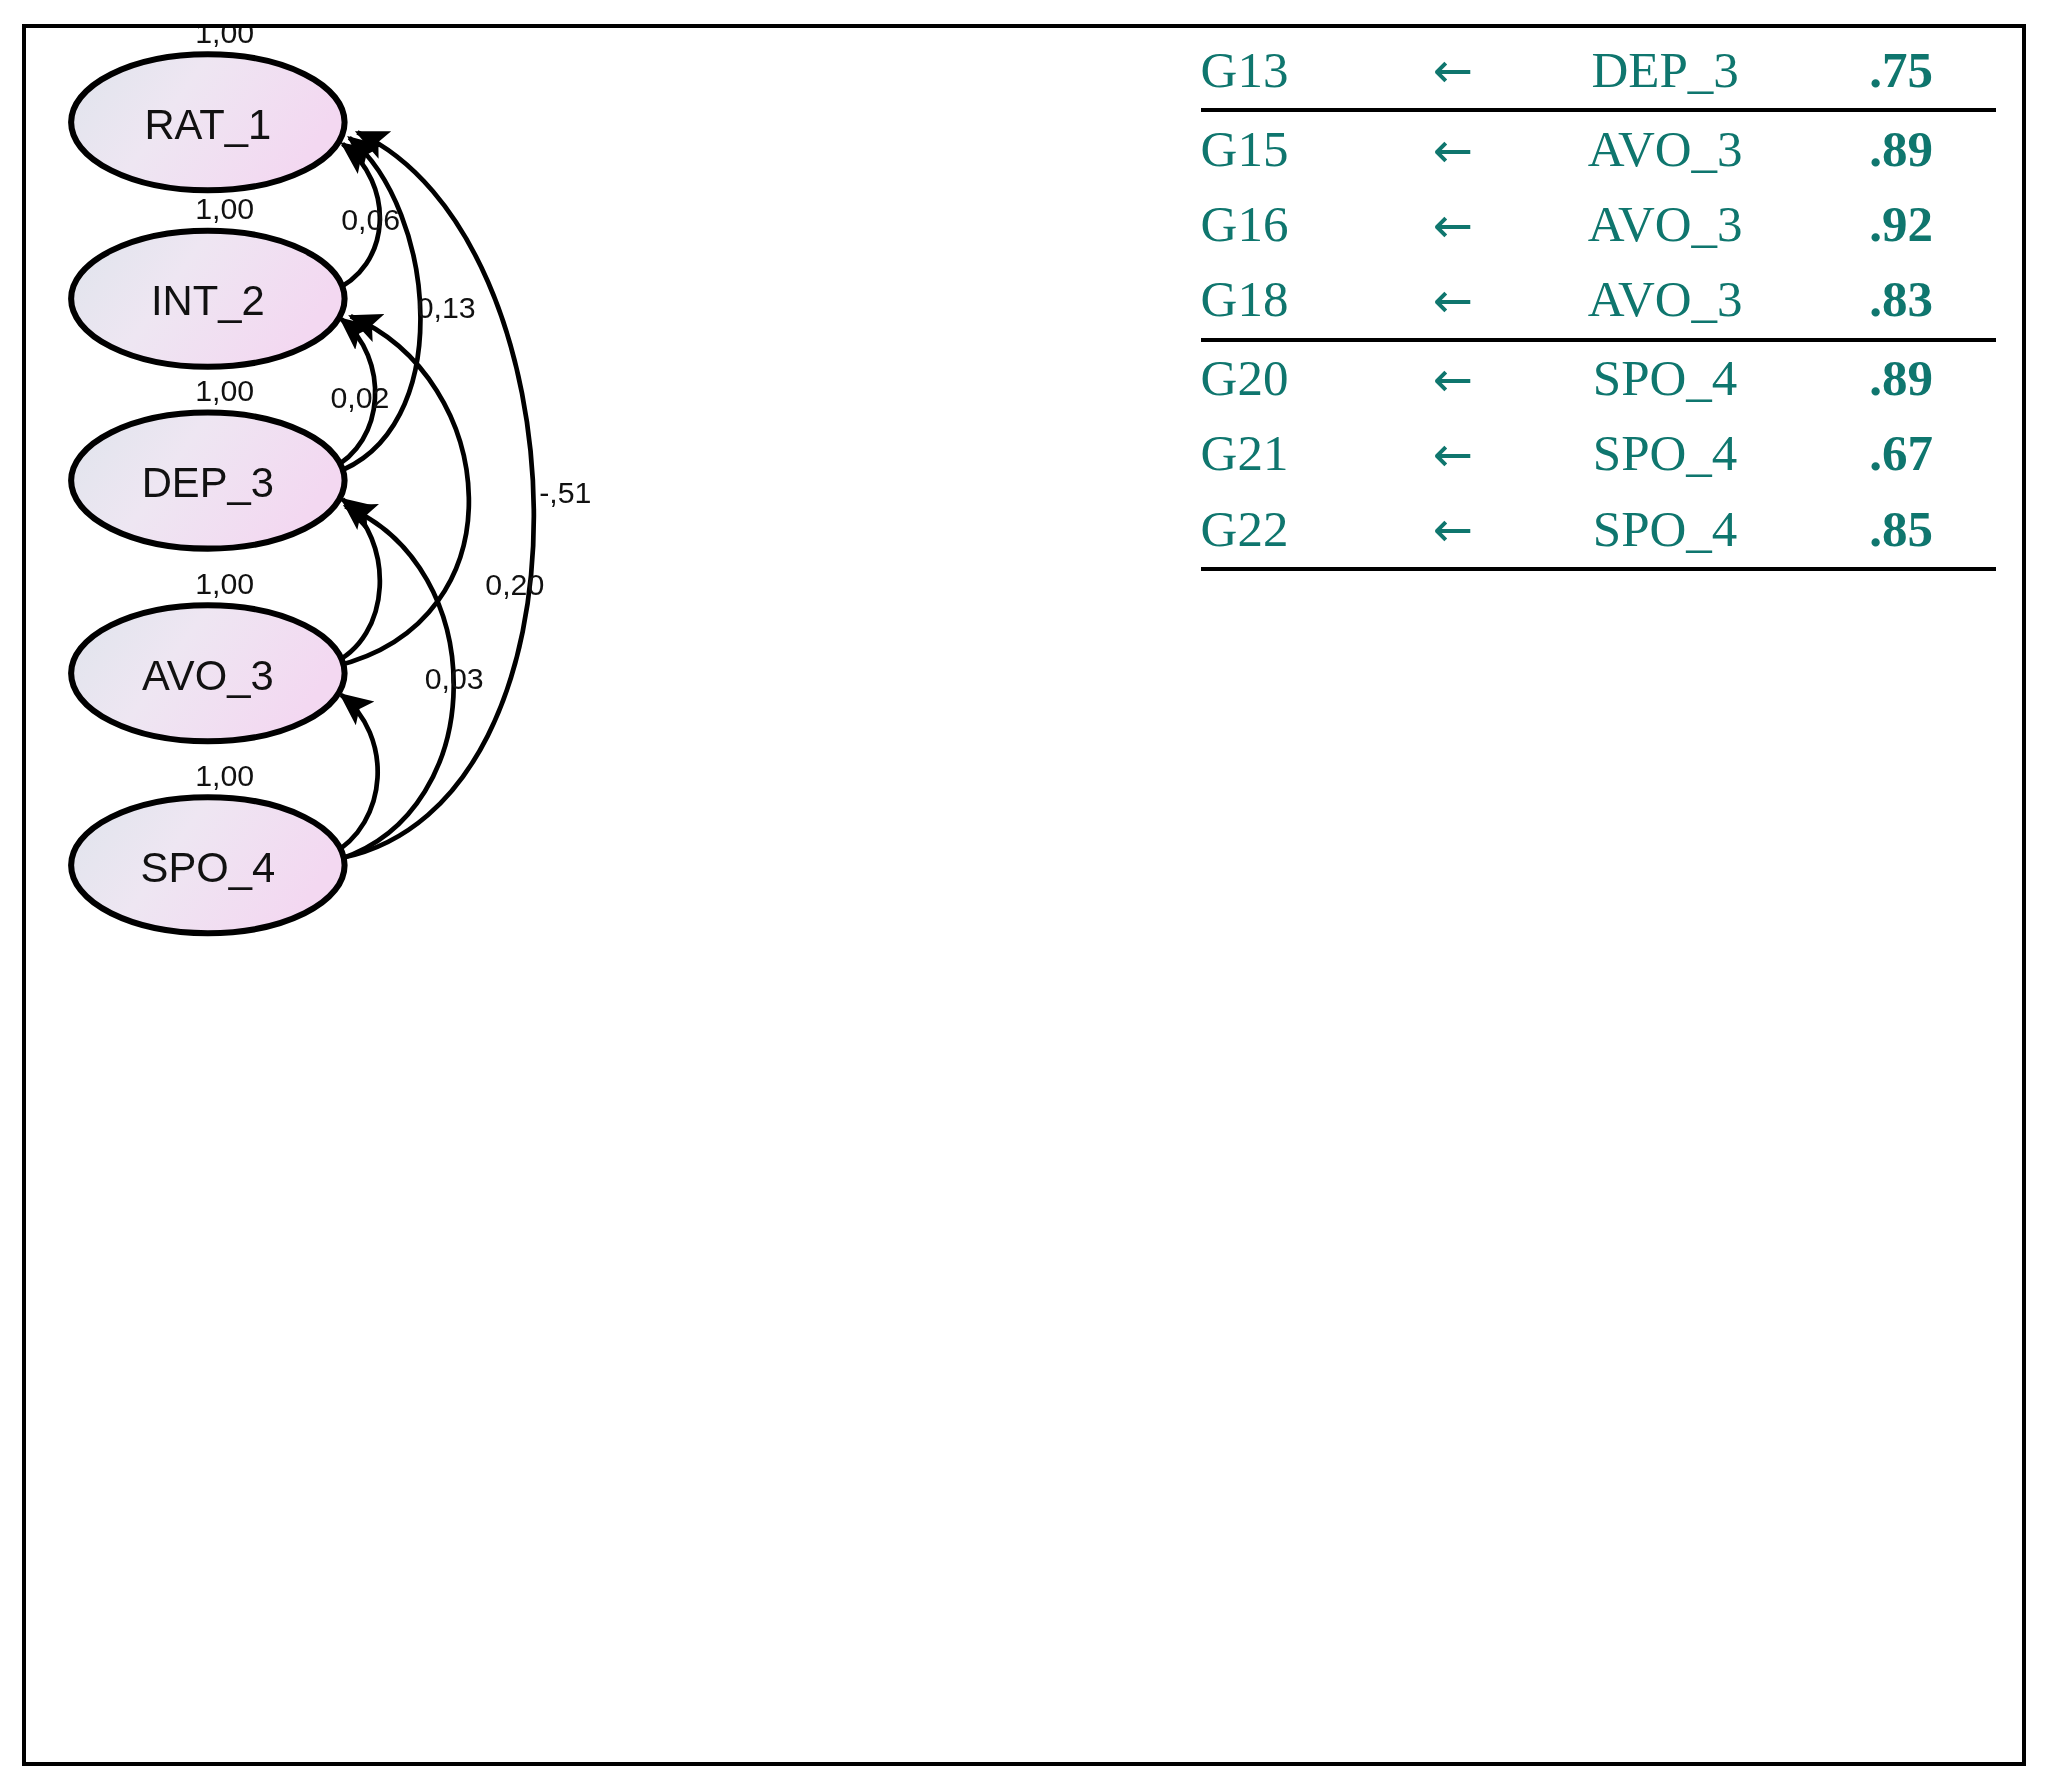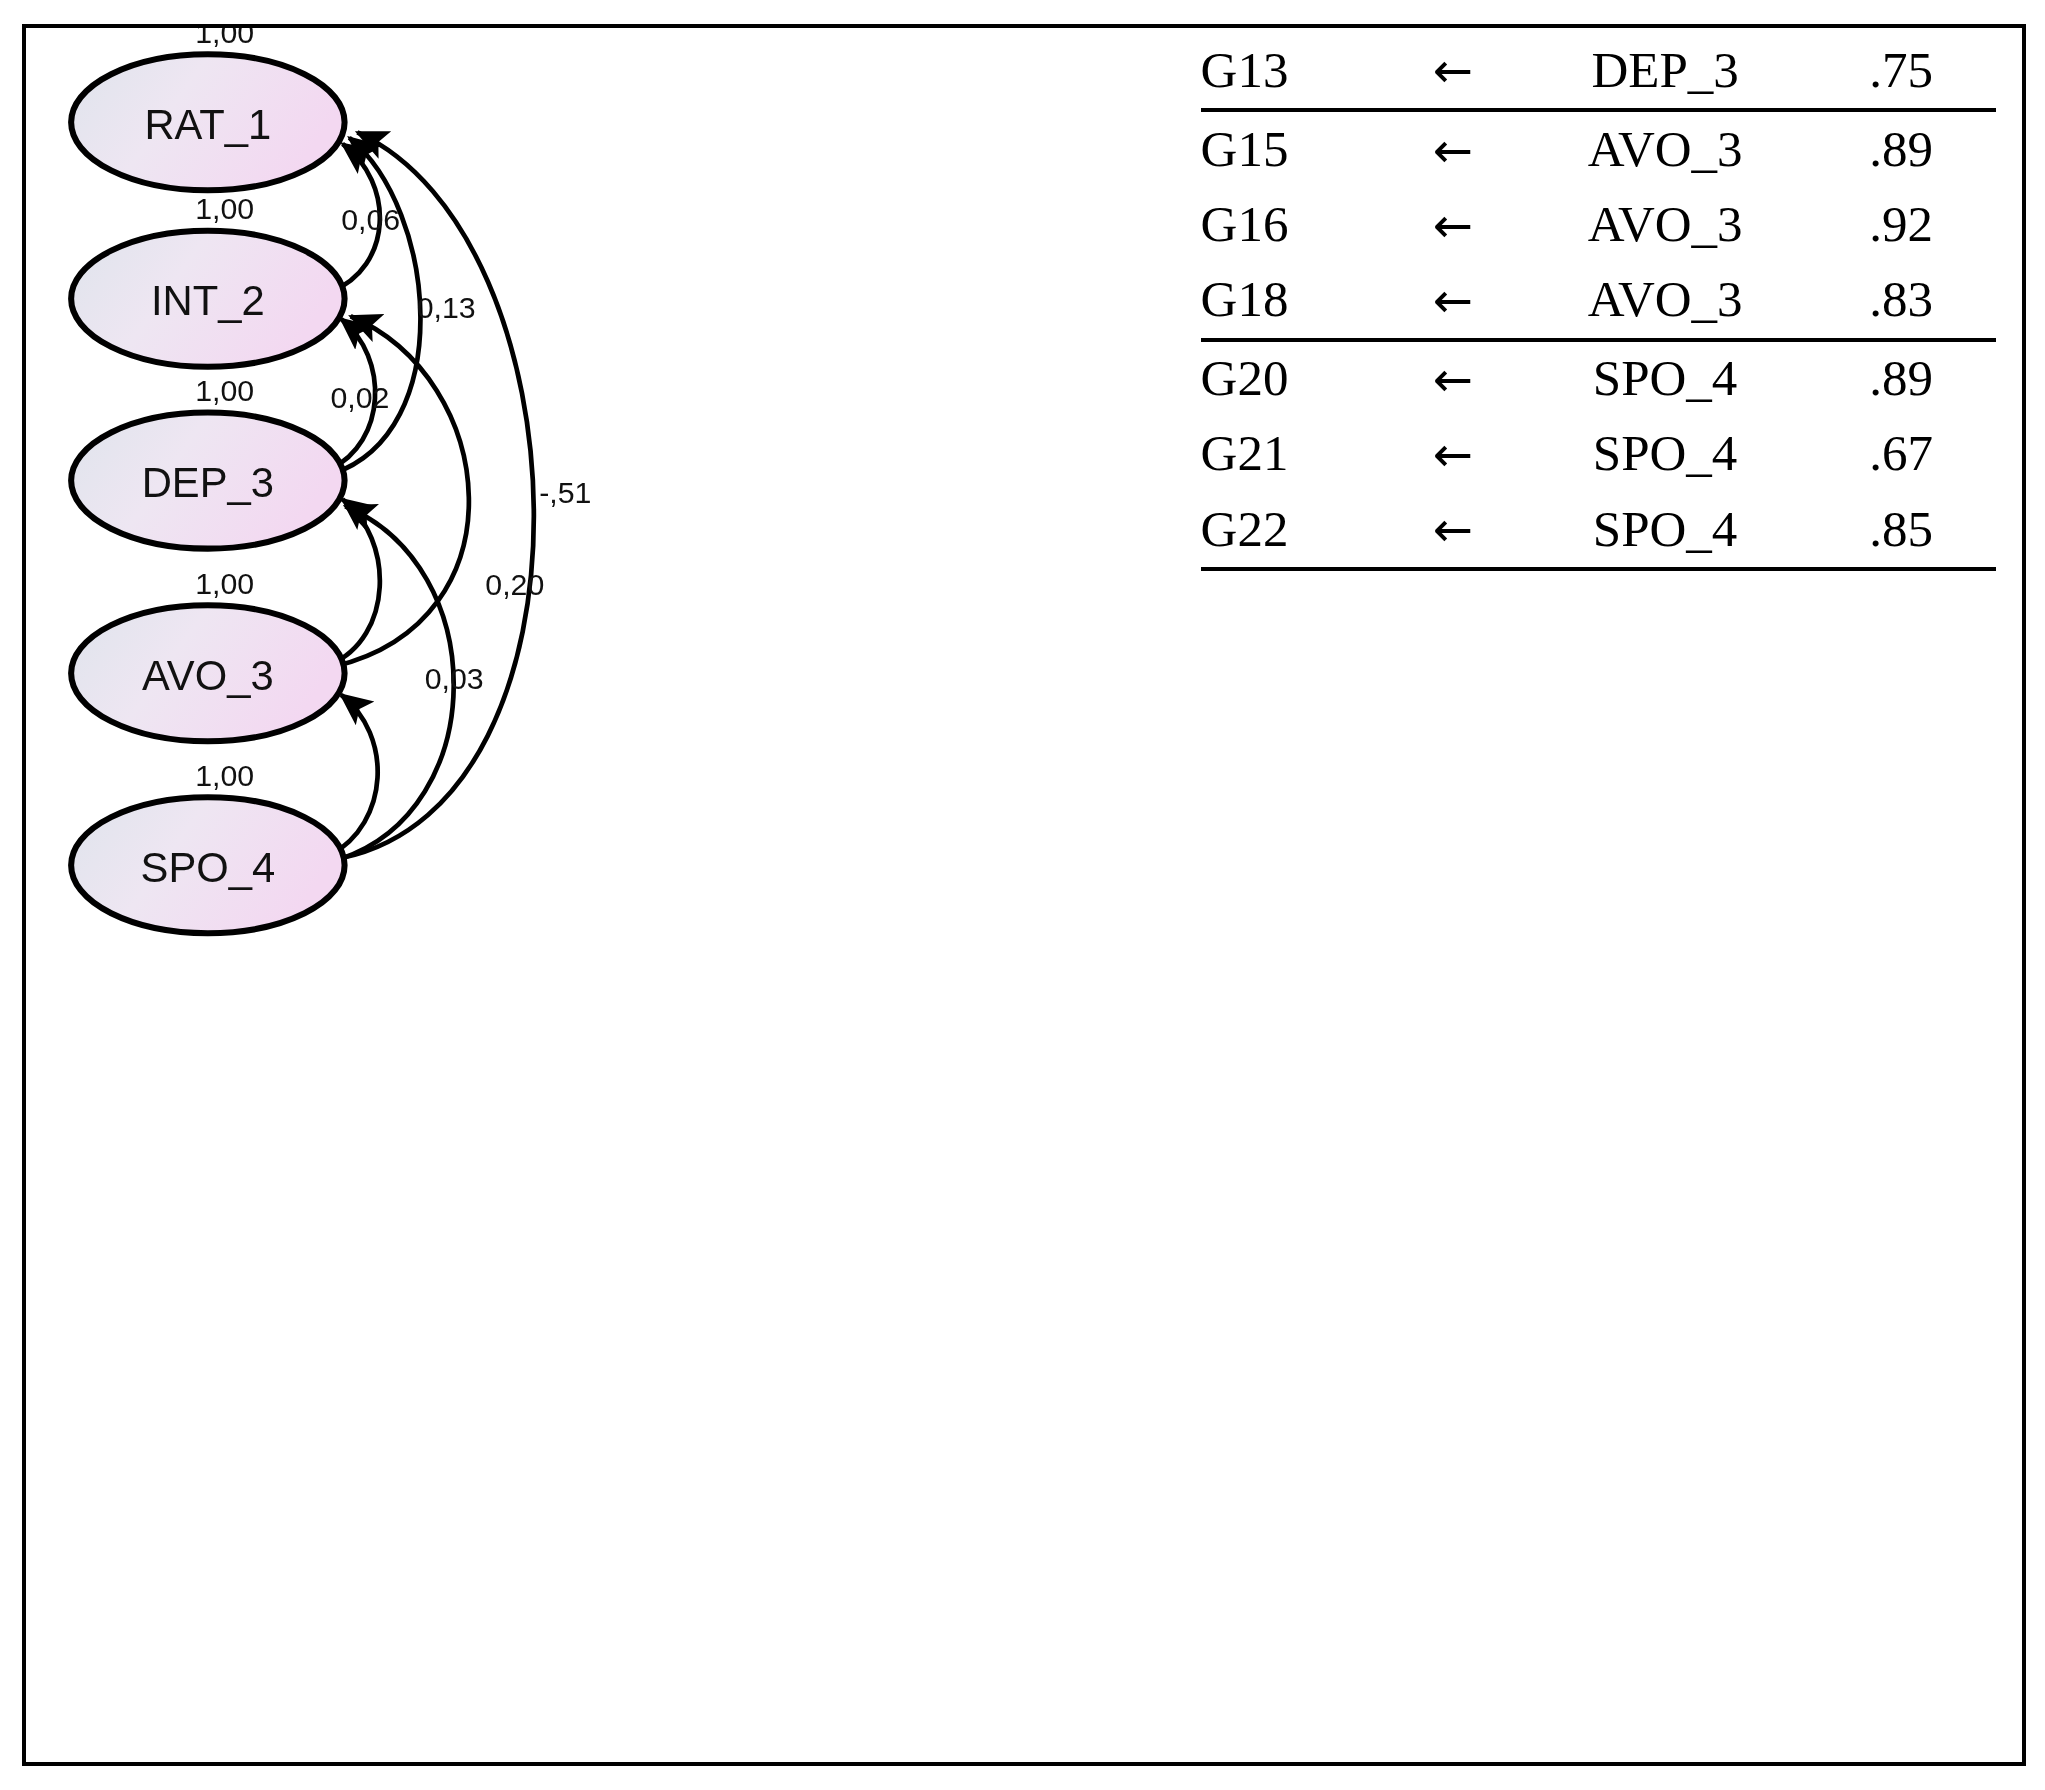--- a/index.html
+++ b/index.html
@@ -63,32 +63,32 @@
     position: absolute;
     left: 1175px;
     top: 5.4px;
     width: 798px;
   }
   table.est {
     border-collapse: collapse;
     width: 795px;
     font-family: "Liberation Serif", serif;
     font-size: 51px;
-    color: #000000;
+    color: #0f766e;
   }
   table.est td {
     padding: 10.8px 0 10.8px 0;
     line-height: 1.05;
     border: none;
     white-space: nowrap;
   }
   td.c-left   { width: 182px; text-align: left;   padding-left: 12px; }
   td.c-arrow  { width: 141px; text-align: center; font-family: "DejaVu Sans", sans-serif; font-size: 48px; }
   td.c-src    { width: 283px; text-align: center; }
-  td.c-val    { width: 189px; text-align: center; }
+  td.c-val    { width: 189px; text-align: center; font-weight: bold; }
   tr.rule-below > td { border-bottom: 4.7px solid #000000; }
 </style>
 </head>
 <body>
 
 <div id="figure-frame">
 
   <svg id="sem-diagram" viewBox="0 0 1700 1390" preserveAspectRatio="xMinYMin meet">
     <defs>
       <linearGradient id="nodeGrad" x1="0" y1="0" x2="1" y2="0.35">

